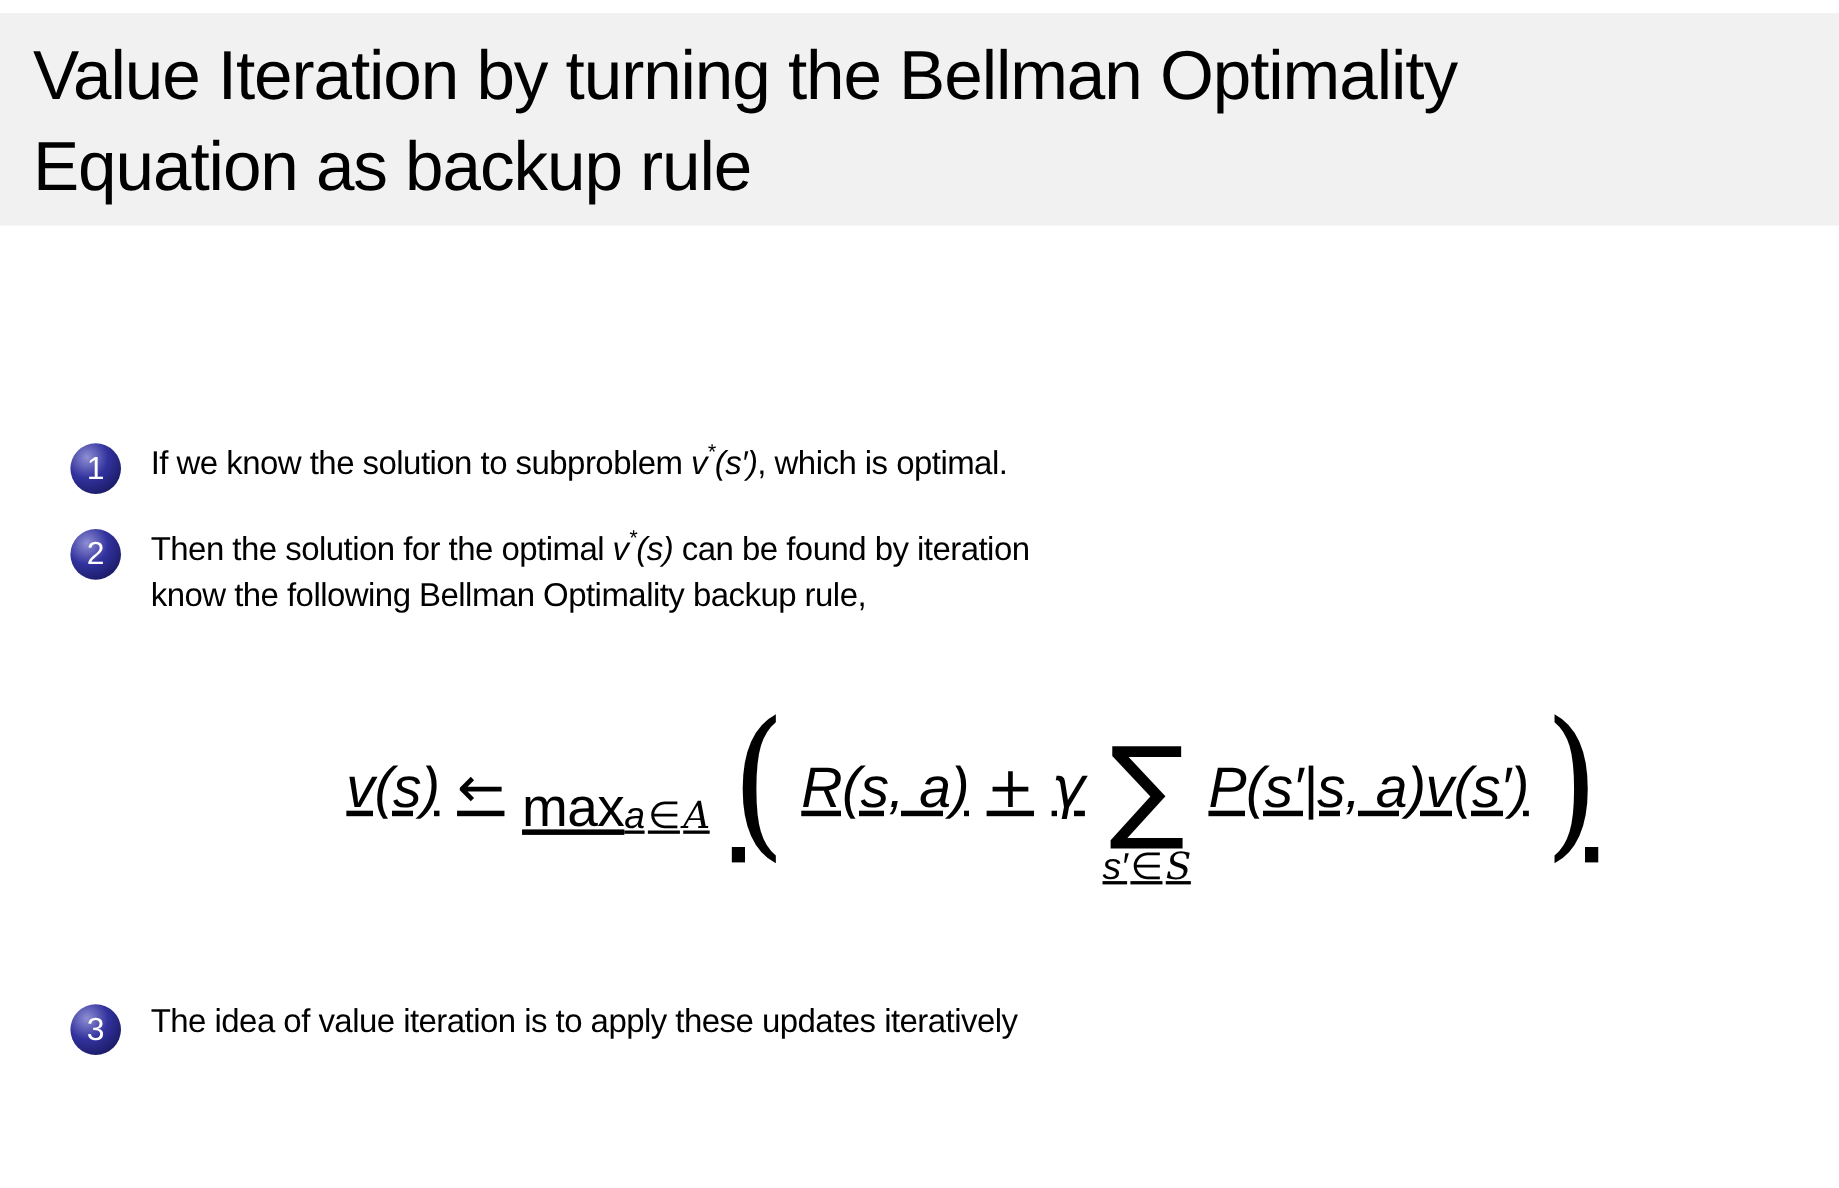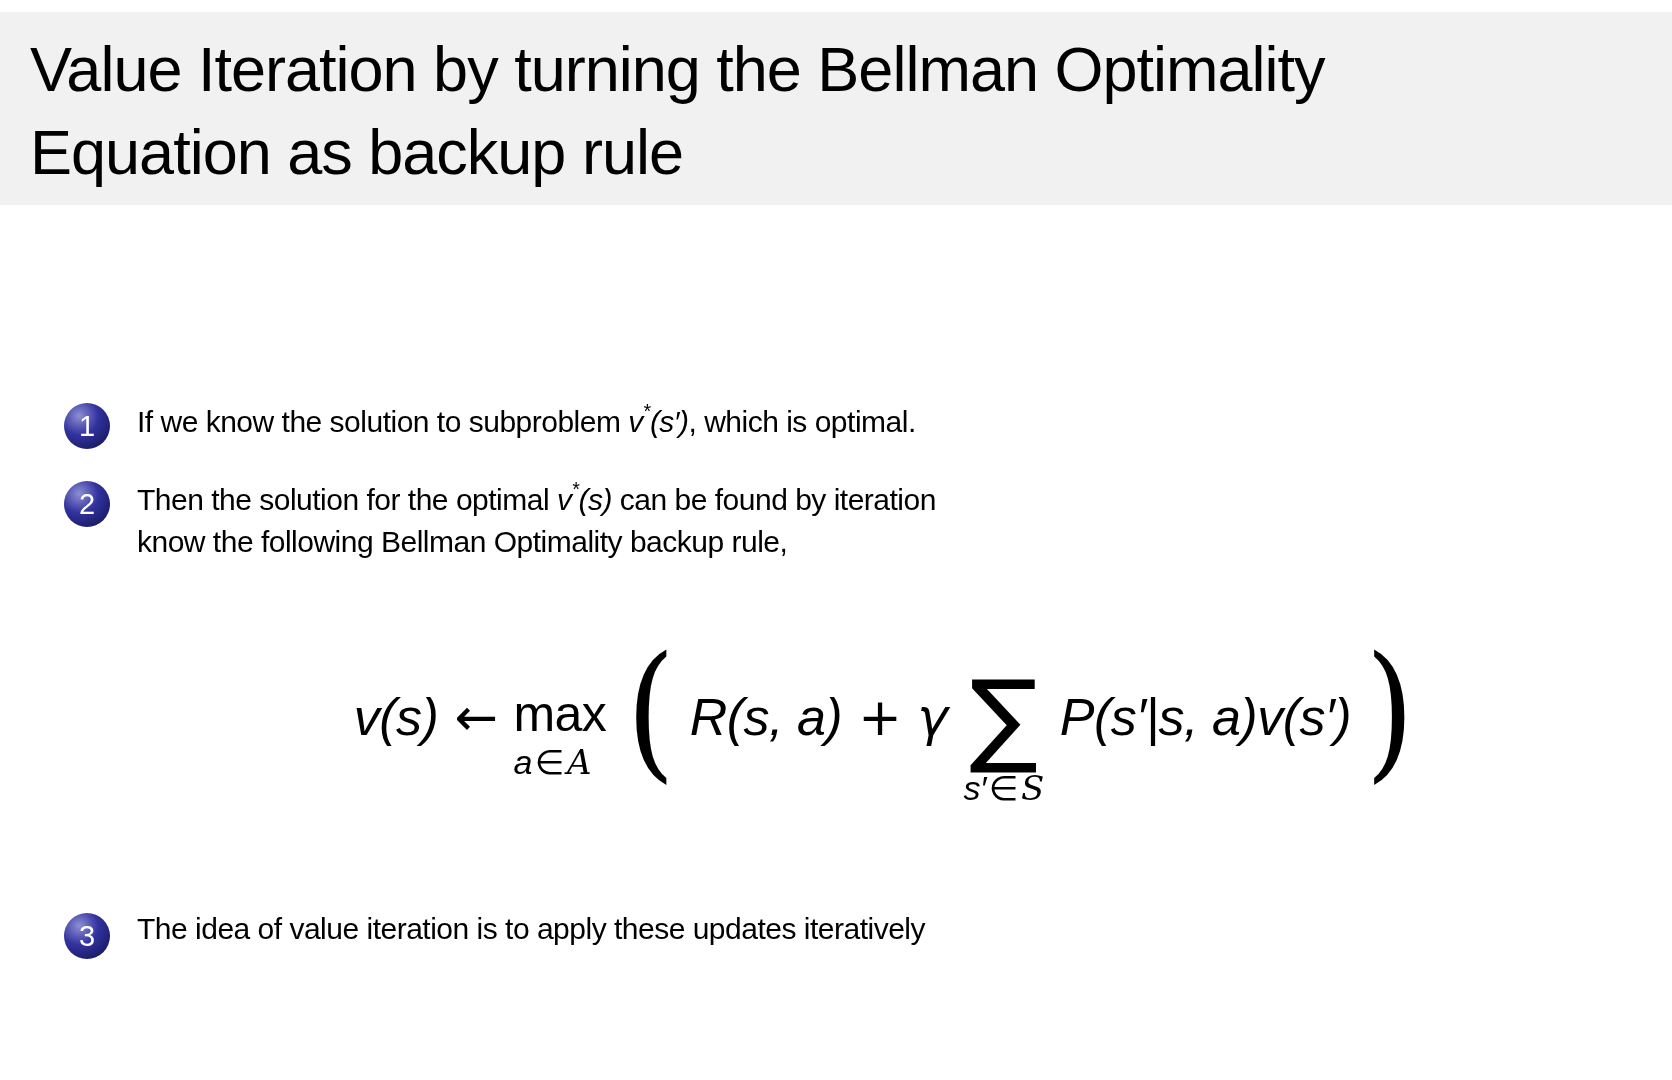--- a/index.html
+++ b/index.html
@@ -75,28 +75,29 @@
     height: 210px;
     display: flex;
     align-items: center;
     justify-content: center;
   }
   .mrow {
     display: flex;
     align-items: center;
     font-size: 52px;
     letter-spacing: -0.5px;
+    text-decoration: underline;
   }
   .mrow .sym { font-family: "DejaVu Sans", "Liberation Sans", sans-serif; }
   .sp-s  { margin-left: 10px; }
   .sp-m  { margin-left: 16px; }
   .opstack {
     display: flex;
-    flex-direction: column;
-    align-items: flex-start;
+    flex-direction: row;
+    align-items: flex-end;
     transform: translateY(17px);
     line-height: 1;
   }
   .opstack .opname { font-size: 50px; line-height: 1; }
   .sub {
     font-size: 34px;
     line-height: 1;
     margin-top: 6px;
     white-space: nowrap;
   }

